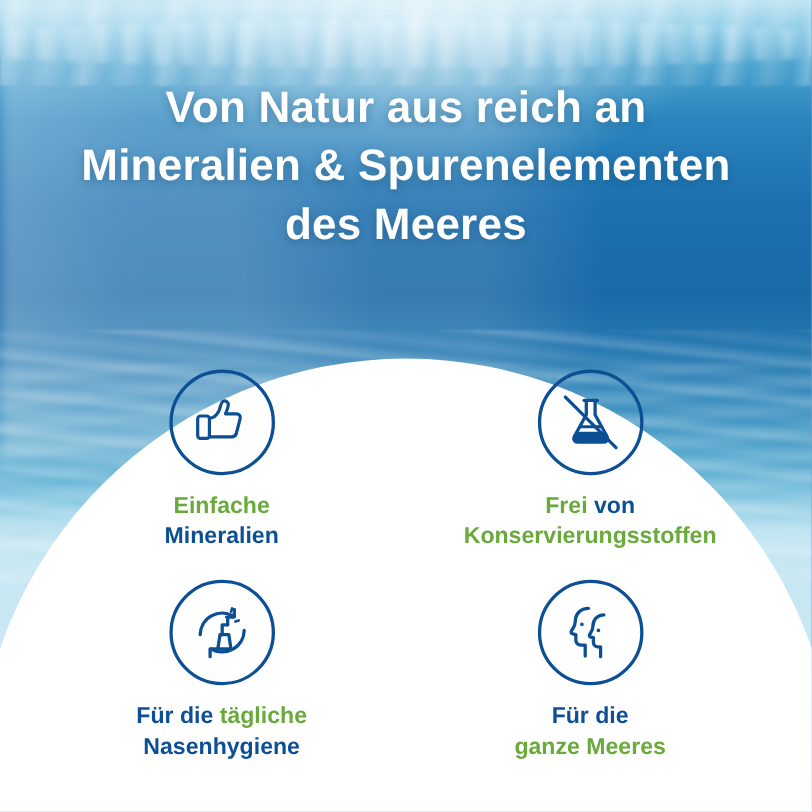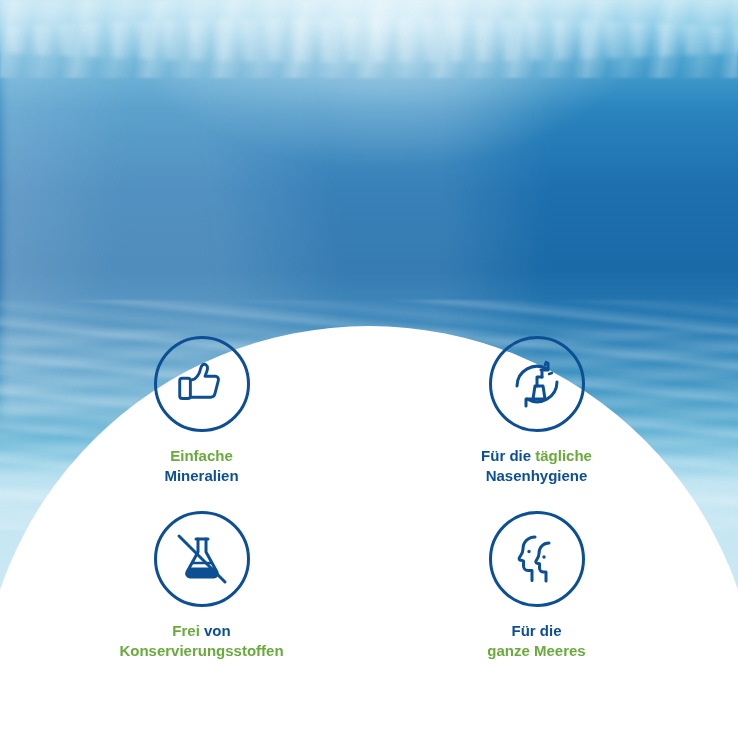--- a/index.html
+++ b/index.html
@@ -169,56 +169,77 @@
     height: 96px;
     border: 3px solid #0d4f94;
     border-radius: 50%;
     display: flex;
     align-items: center;
     justify-content: center;
     box-sizing: border-box;
   }
   .caption {
     margin-top: 14px;
-    font-size: 15px;
+    font-size: 21px;
     font-weight: bold;
     line-height: 1.35;
     color: #6aaa3c;
   }
   .caption .blue { color: #0d4f94; }
   .caption .green { color: #6aaa3c; }
 </style>
 </head>
 <body>
 
 <div class="poster">
 
   <div class="sea"></div>
   <div class="rays"></div>
   <div class="surface"></div>
   <div class="surface2"></div>
   <div class="floor"></div>
   <div class="floor2"></div>
   <div class="haze"></div>
 
+  <div class="headline">
+    <span class="line">Von Natur aus reich an</span>
+    <span class="line">Mineralien &amp; Spurenelementen</span>
+    <span class="line">des Meeres</span>
+  </div>
 
   <div class="panel"></div>
 
   <div class="features">
 
     <div class="feature">
       <div class="icon-wrap">
         <svg width="62" height="62" viewBox="0 0 64 64" fill="none" stroke="#0d4f94" stroke-width="3" stroke-linecap="round" stroke-linejoin="round">
           <path d="M20 28c4 0 7-3 9-7 1.6-3.2 1.2-7 3.5-8.6 2.6-1.8 5.5.4 5.2 3.6-.2 2.6-1.6 5.4-2.6 8h10.4c2.4 0 4 2 3.4 4.2l-3.6 14c-.5 2-2.3 3.4-4.4 3.4H20"></path>
           <rect x="9" y="26" width="11" height="21" rx="2.5"></rect>
         </svg>
       </div>
       <div class="caption">
         <span class="green">Einfache</span><br>
         <span class="blue">Mineralien</span>
+      </div>
+    </div>
+
+    <div class="feature">
+      <div class="icon-wrap">
+        <svg width="64" height="64" viewBox="0 0 64 64" fill="none" stroke="#0d4f94" stroke-width="3" stroke-linecap="round" stroke-linejoin="round">
+          <path d="M26 12h12"></path>
+          <path d="M28 12v13L17 45a3.5 3.5 0 0 0 3 5h24a3.5 3.5 0 0 0 3-5L36 25V12"></path>
+          <path d="M22.5 36h19" stroke-width="2.6"></path>
+          <path d="M20.5 40.5h23L47 45a3.5 3.5 0 0 1-3 5H20a3.5 3.5 0 0 1-3-5z" fill="#0d4f94" stroke="none"></path>
+          <path d="M9 9l46 46" stroke-width="3"></path>
+        </svg>
+      </div>
+      <div class="caption">
+        <span class="green">Frei </span><span class="blue">von</span><br>
+        <span class="green">Konservierungsstoffen</span>
       </div>
     </div>
 
     <div class="feature">
       <div class="icon-wrap">
         <svg width="64" height="64" viewBox="0 0 64 64" fill="none" stroke="#0d4f94" stroke-width="3" stroke-linecap="round" stroke-linejoin="round">
           <path d="M12 34a20 20 0 0 1 30-17"></path>
           <path d="M43 11v7h-7"></path>
           <path d="M52 30a20 20 0 0 1-30 17"></path>
           <path d="M21 54v-7h7"></path>
@@ -230,36 +251,20 @@
       </div>
       <div class="caption">
         <span class="blue">Für die </span><span class="green">tägliche</span><br>
         <span class="blue">Nasenhygiene</span>
       </div>
     </div>
 
     <div class="feature">
       <div class="icon-wrap">
         <svg width="64" height="64" viewBox="0 0 64 64" fill="none" stroke="#0d4f94" stroke-width="3" stroke-linecap="round" stroke-linejoin="round">
-          <path d="M26 12h12"></path>
-          <path d="M28 12v13L17 45a3.5 3.5 0 0 0 3 5h24a3.5 3.5 0 0 0 3-5L36 25V12"></path>
-          <path d="M22.5 36h19" stroke-width="2.6"></path>
-          <path d="M20.5 40.5h23L47 45a3.5 3.5 0 0 1-3 5H20a3.5 3.5 0 0 1-3-5z" fill="#0d4f94" stroke="none"></path>
-          <path d="M9 9l46 46" stroke-width="3"></path>
-        </svg>
-      </div>
-      <div class="caption">
-        <span class="green">Frei </span><span class="blue">von</span><br>
-        <span class="green">Konservierungsstoffen</span>
-      </div>
-    </div>
-
-    <div class="feature">
-      <div class="icon-wrap">
-        <svg width="64" height="64" viewBox="0 0 64 64" fill="none" stroke="#0d4f94" stroke-width="3" stroke-linecap="round" stroke-linejoin="round">
           <path d="M30 10c-7 0-12 5-12 12 0 4-2 6-3.5 8.5-.8 1.3-.2 2.5 1.2 2.8l2.8.6v5c0 2.5 2 4.5 4.5 4.5H27v10"></path>
           <path d="M44 16c-6 0-10 4.5-10 10.5 0 3.4-1.6 5.2-2.9 7.2-.7 1.1-.2 2.2 1 2.5l2.4.5v4.3c0 2.2 1.8 4 4 4h2.5V54"></path>
           <path d="M24 24.5h.02M39 30h.02" stroke-width="3.4"></path>
         </svg>
       </div>
       <div class="caption">
         <span class="blue">Für die</span><br>
         <span class="green">ganze Meeres</span>
       </div>
     </div>

